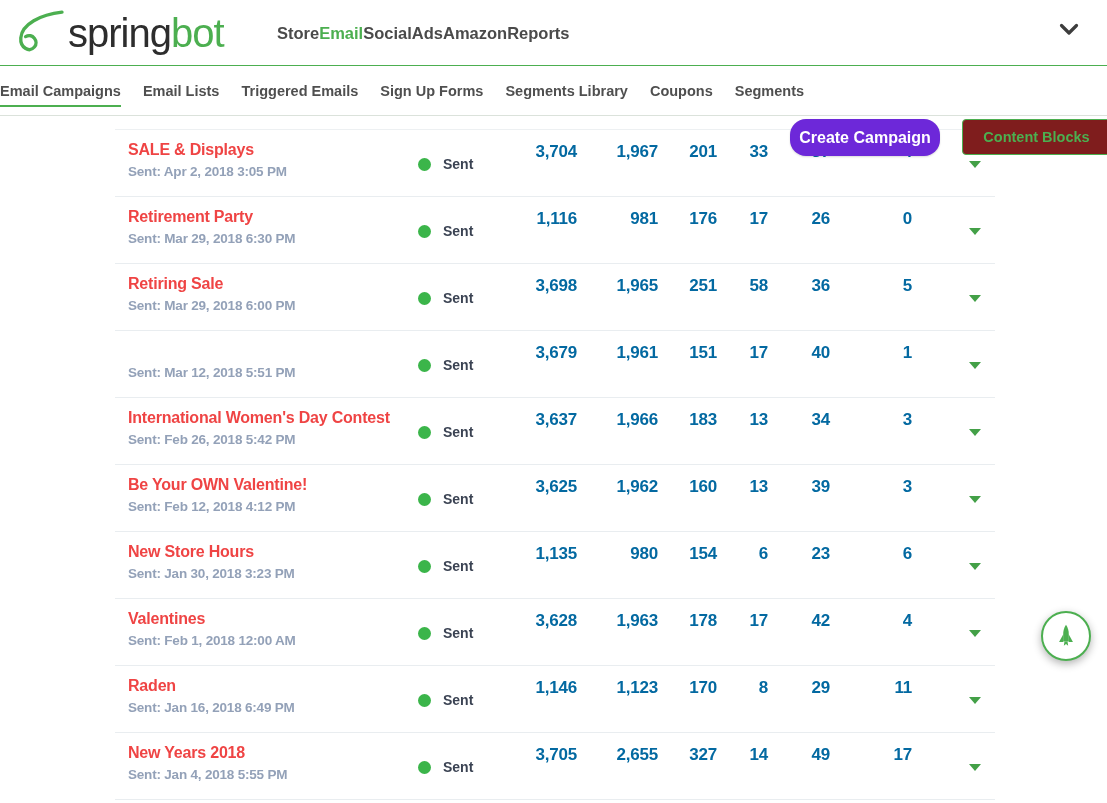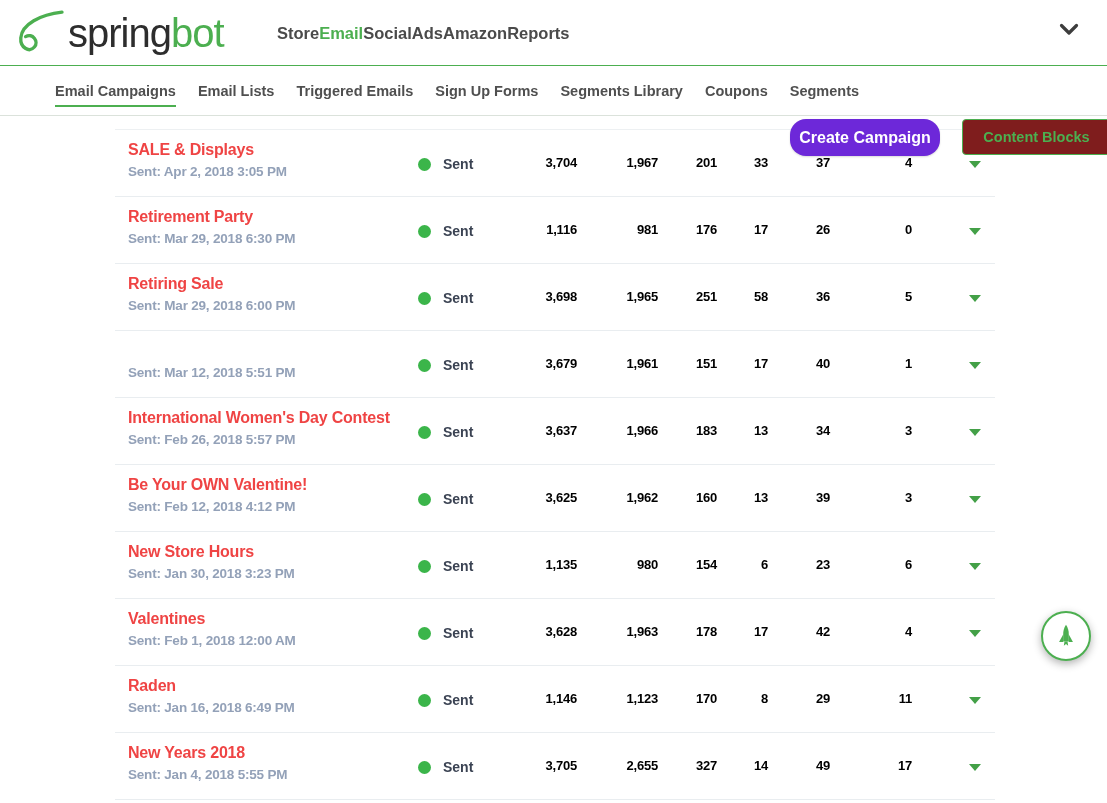--- a/index.html
+++ b/index.html
@@ -15,21 +15,21 @@
   .wordmark .green { color:#4caf50; }
   .top-nav { position:absolute; left:277px; top:0; height:66px; display:flex;
     align-items:center; }
   .nav-item { font-size:16.5px; font-weight:700; color:#4a4a4a; cursor:pointer; white-space:nowrap; }
   .nav-item.active { color:#4caf50; }
   .header-chevron { position:absolute; right:28px; top:23px; width:20px; height:13px; cursor:pointer; }
 
   
   .subnav { position:absolute; top:67px; left:0; width:1107px; height:49px;
     border-bottom:1px solid #dbe2db; background:#fff; display:flex; align-items:center;
-    padding-left:55px; gap:22px; }
+    gap:22px; }
   .tab { font-size:14.5px; font-weight:700; color:#4f4f4f; position:relative;
     cursor:pointer; white-space:nowrap; }
   .tab.active::after { content:''; position:absolute; left:0; right:0; bottom:-8px;
     height:2px; background:#4caf50; }
 
   
   .btn-create { position:absolute; left:790px; top:119px; height:37px; width:150px;
     background:#6d28d9; color:#fff; border:none; border-radius:16px; font-family:inherit;
     font-size:16px; font-weight:700; cursor:pointer; z-index:20;
     box-shadow:0 1px 2px rgba(0,0,0,0.15); }
@@ -42,21 +42,21 @@
   .rows { border-top:1px solid #edf0f2; }
   .row { position:relative; height:67px; border-bottom:1px solid #e9edf0; background:#fff; }
   .campaign-name { position:absolute; left:13px; top:11px; font-size:16px; font-weight:700;
     letter-spacing:-0.2px; color:#ef4444; cursor:pointer; white-space:nowrap; }
   .campaign-date { position:absolute; left:13px; top:34px; font-size:13.5px; font-weight:700;
     letter-spacing:-0.2px; color:#93a1b8; white-space:nowrap; }
   .dot { position:absolute; left:303px; top:28px; width:13px; height:13px; border-radius:50%;
     background:#3bb54a; }
   .status-label { position:absolute; left:328px; top:26px; font-size:14px; font-weight:700;
     color:#3b4353; }
-  .stat { position:absolute; top:25px; font-size:13px; font-weight:700; color:#000000;
+  .stat { position:absolute; top:12px; font-size:17px; font-weight:700; color:#0369a1;
     text-align:right; letter-spacing:-0.2px; }
   .s0 { left:382px; width:80px; } .s1 { left:463px; width:80px; }
   .s2 { left:542px; width:60px; } .s3 { left:603px; width:50px; }
   .s4 { left:665px; width:50px; } .s5 { left:737px; width:60px; }
   .caret { position:absolute; left:854px; top:31px; width:0; height:0; cursor:pointer;
     border-left:6px solid transparent; border-right:6px solid transparent;
     border-top:7px solid #43a047; }
 
   
   .rocket-btn { position:absolute; left:1041px; top:611px; width:50px; height:50px;
@@ -152,21 +152,21 @@
     <span class="stat s1">1,961</span>
     <span class="stat s2">151</span>
     <span class="stat s3">17</span>
     <span class="stat s4">40</span>
     <span class="stat s5">1</span>
     <span class="caret"></span>
   </div>
 
   <div class="row">
     <div class="campaign-name">International Women's Day Contest</div>
-    <div class="campaign-date">Sent: Feb 26, 2018 5:57 PM</div>
+    <div class="campaign-date">Sent: Feb 26, 2018 5:42 PM</div>
     <span class="dot"></span>
     <span class="status-label">Sent</span>
     <span class="stat s0">3,637</span>
     <span class="stat s1">1,966</span>
     <span class="stat s2">183</span>
     <span class="stat s3">13</span>
     <span class="stat s4">34</span>
     <span class="stat s5">3</span>
     <span class="caret"></span>
   </div>

